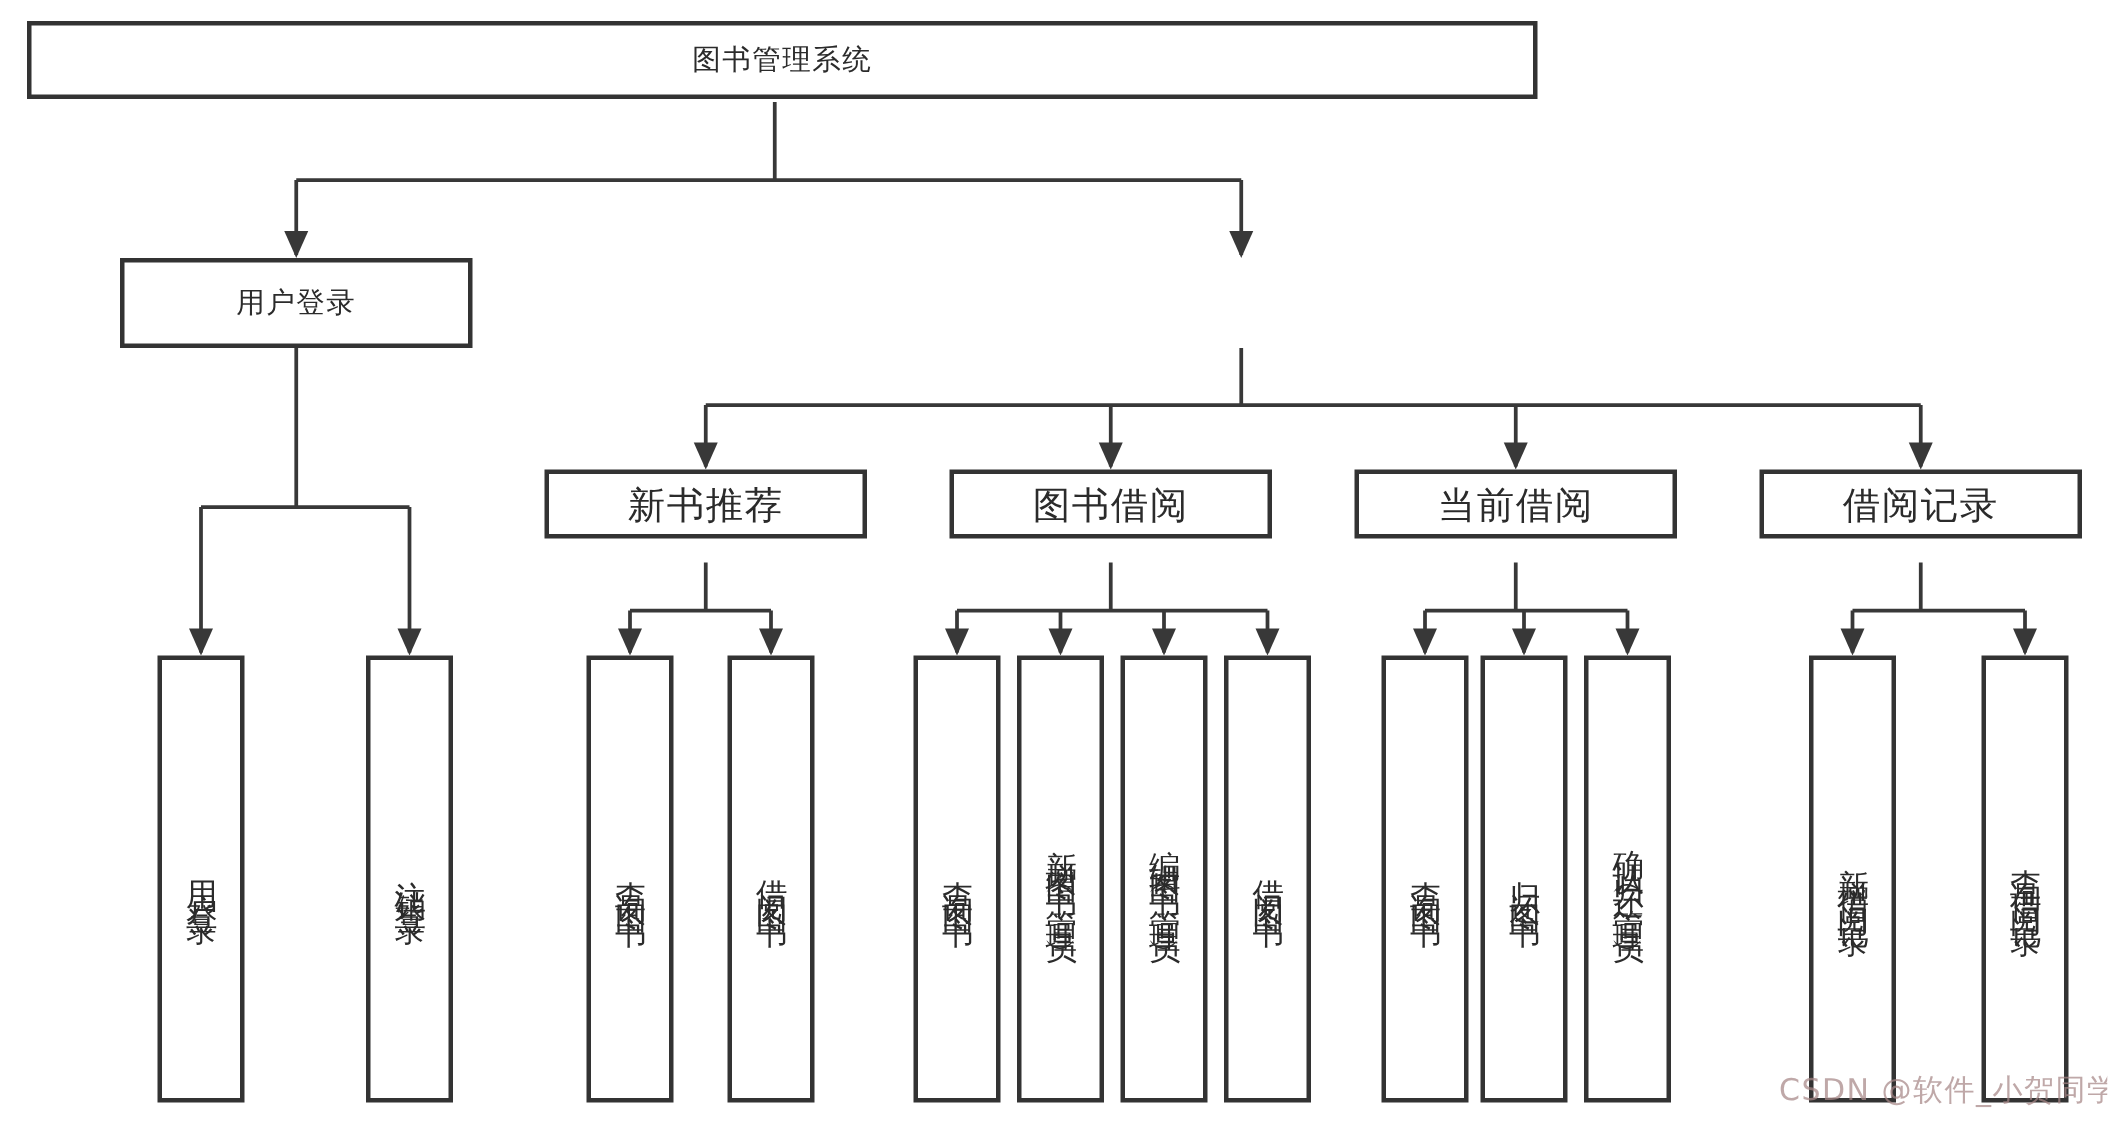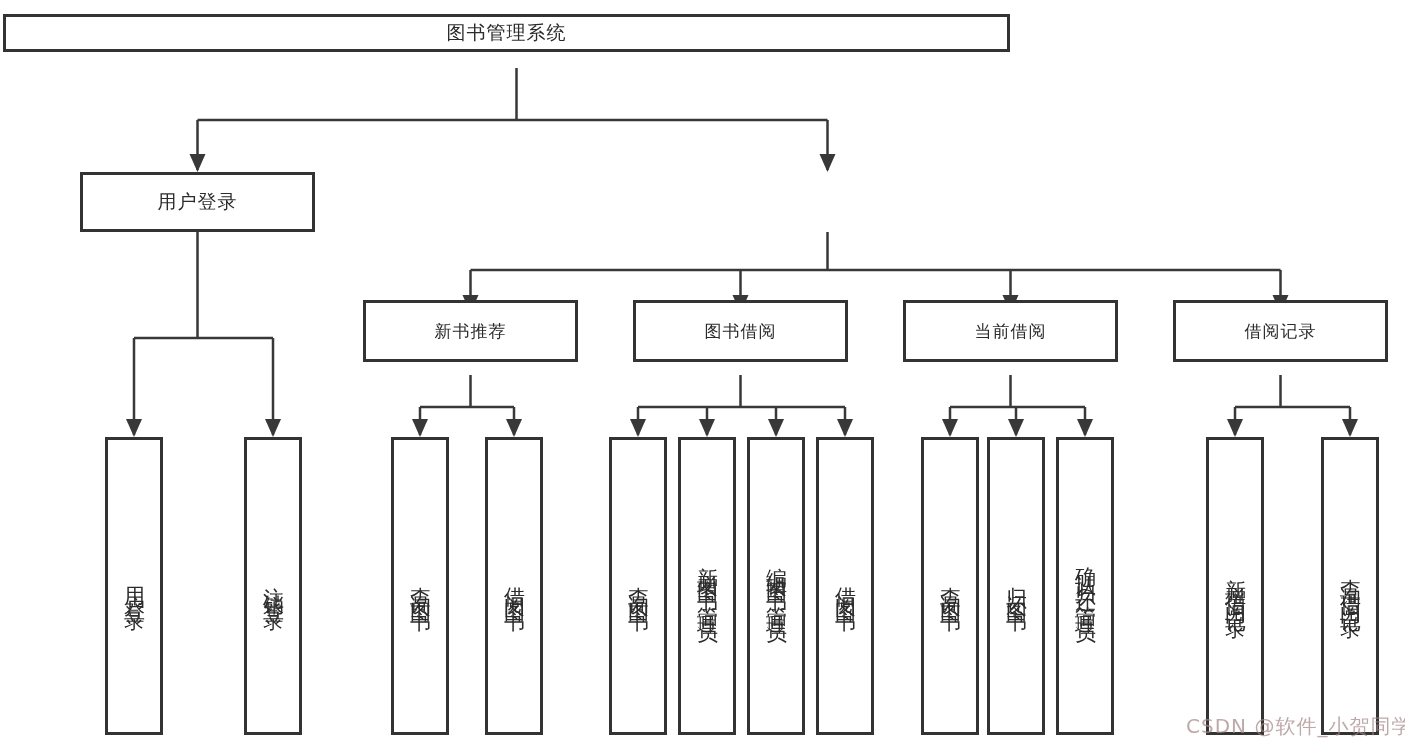--- a/index.html
+++ b/index.html
@@ -27,35 +27,35 @@
     background: #ffffff;
     border: 3px solid #333333;
     color: #2b2b2b;
     display: flex;
     align-items: center;
     justify-content: center;
     z-index: 2;
     letter-spacing: 1px;
   }
   .node.root {
-    left: 3px; top: 14px;
-    width: 1007px; height: 38px;
+    left: 18px; top: 14px;
+    width: 1007px; height: 52px;
     font-size: 19px;
   }
   .node.l2 {
     top: 172px;
     width: 235px; height: 60px;
     font-size: 19px;
   }
   .node.l2.b0 { left: 80px; }
   .node.l2.b1 { left: 710px; }
   .node.l3 {
-    top: 300px;
-    width: 215px; height: 62px;
-    font-size: 17px;
+    top: 313px;
+    width: 215px; height: 46px;
+    font-size: 25px;
   }
   .node.l3.g0 { left: 363px; }
   .node.l3.g1 { left: 633px; }
   .node.l3.g2 { left: 903px; }
   .node.l3.g3 { left: 1173px; }
   .node.leaf {
     top: 437px;
     width: 58px; height: 298px;
     border-width: 3px;
     writing-mode: vertical-rl;

